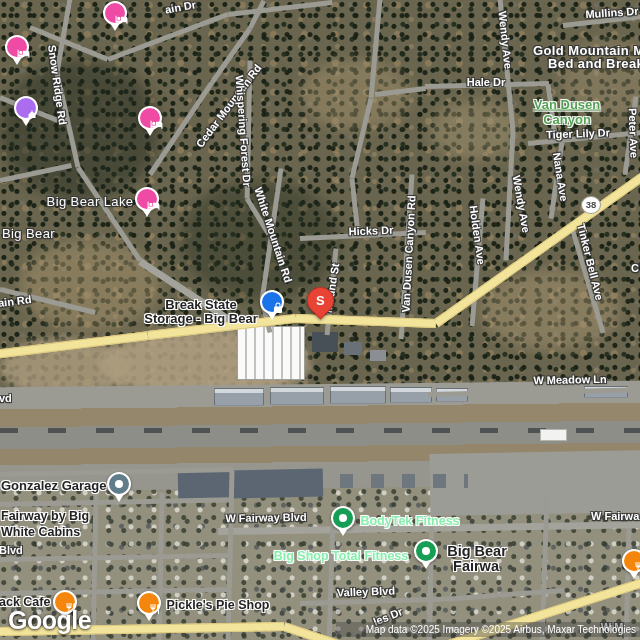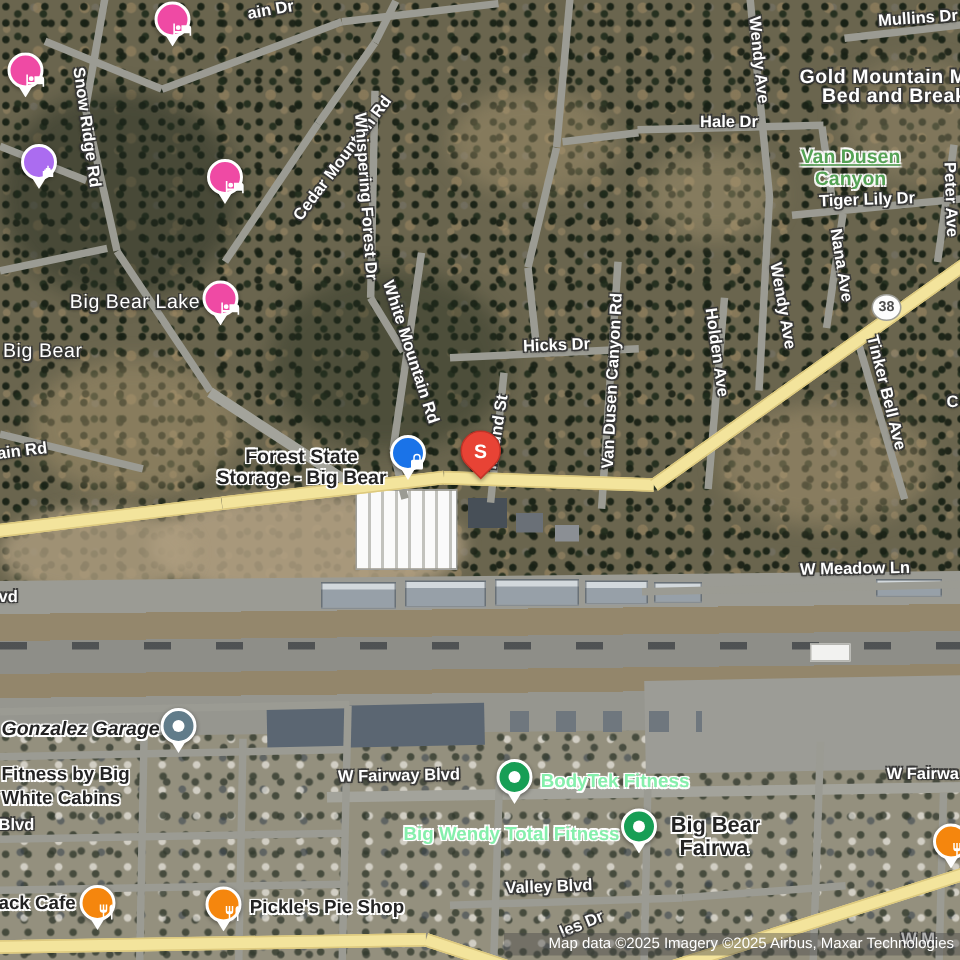--- a/index.html
+++ b/index.html
@@ -204,27 +204,27 @@
   <span class="rl edge" style="left:631px;top:263px;">C</span>
 
   <span class="rl cl" style="left:90px;top:201px;">Big Bear Lake</span>
   <span class="rl cl edge" style="left:2px;top:227px;">Big Bear</span>
 
   <span class="nl" style="left:567px;top:104px;text-decoration:underline;">Van Dusen</span>
   <span class="nl" style="left:567px;top:119px;">Canyon</span>
 
   <span class="rl cl edge" style="left:533px;top:44px;font-weight:700;">Gold Mountain M</span>
   <span class="rl cl edge" style="left:548px;top:57px;font-weight:700;">Bed and Break</span>
-  <span class="pl" style="left:201px;top:304px;font-size:13px;">Forest State</span>
+  <span class="pl" style="left:201px;top:304px;font-size:13px;">Break State</span>
   <span class="pl" style="left:201px;top:318px;font-size:13px;">Storage - Big Bear</span>
-  <span class="pl edge" style="left:1px;top:479px;font-size:13px;transform:none;font-style:italic;">Gonzalez Garage</span>
-  <span class="pl edge" style="left:1px;top:510px;transform:none;">Fitness by Big</span>
+  <span class="pl edge" style="left:1px;top:479px;font-size:13px;transform:none;">Gonzalez Garage</span>
+  <span class="pl edge" style="left:1px;top:510px;transform:none;">Fairway by Big</span>
   <span class="pl edge" style="left:1px;top:526px;transform:none;">White Cabins</span>
   <span class="pl gl" style="left:410px;top:521px;">BodyTek Fitness</span>
-  <span class="pl gl" style="left:341px;top:556px;">Big Wendy Total Fitness</span>
+  <span class="pl gl" style="left:341px;top:556px;">Big Shop Total Fitness</span>
   <span class="pl pl-lg" style="left:477px;top:551px;">Big Bear</span>
   <span class="pl pl-lg" style="left:476px;top:566px;">Fairwa</span>
   <span class="pl edge" style="left:-1px;top:596px;transform:none;">ack Cafe</span>
   <span class="pl" style="left:218px;top:605px;text-align:right;">Pickle's Pie Shop</span>
 
   <div class="shield">38</div>
 
   <div class="mk" style="left:103px;top:1px;">
     <div class="mk-c" style="background:#ef4aa4;">
         <span style="position:static;">
@@ -330,14 +330,15 @@
     <div class="mk-c" style="background:#f5860d;">
         <span style="position:static;">
           <svg width="12" height="12" viewBox="0 0 24 24" fill="#fff">
             <path d="M11 9H9V2H7v7H5V2H3v7a4 4 0 0 0 4 4v9h2v-9a4 4 0 0 0 4-4V2h-2v7zm5-3v8h2v8h2V2c-2.8 0-4 2.2-4 4z"></path>
           </svg>
         </span>
       </div>
       <div class="mk-t"></div>
   </div>
 
+  <div class="glogo">Google</div>
   <div class="attrib">Map data ©2025 Imagery ©2025 Airbus, Maxar Technologies</div>
 </div>
 
 </body></html>

